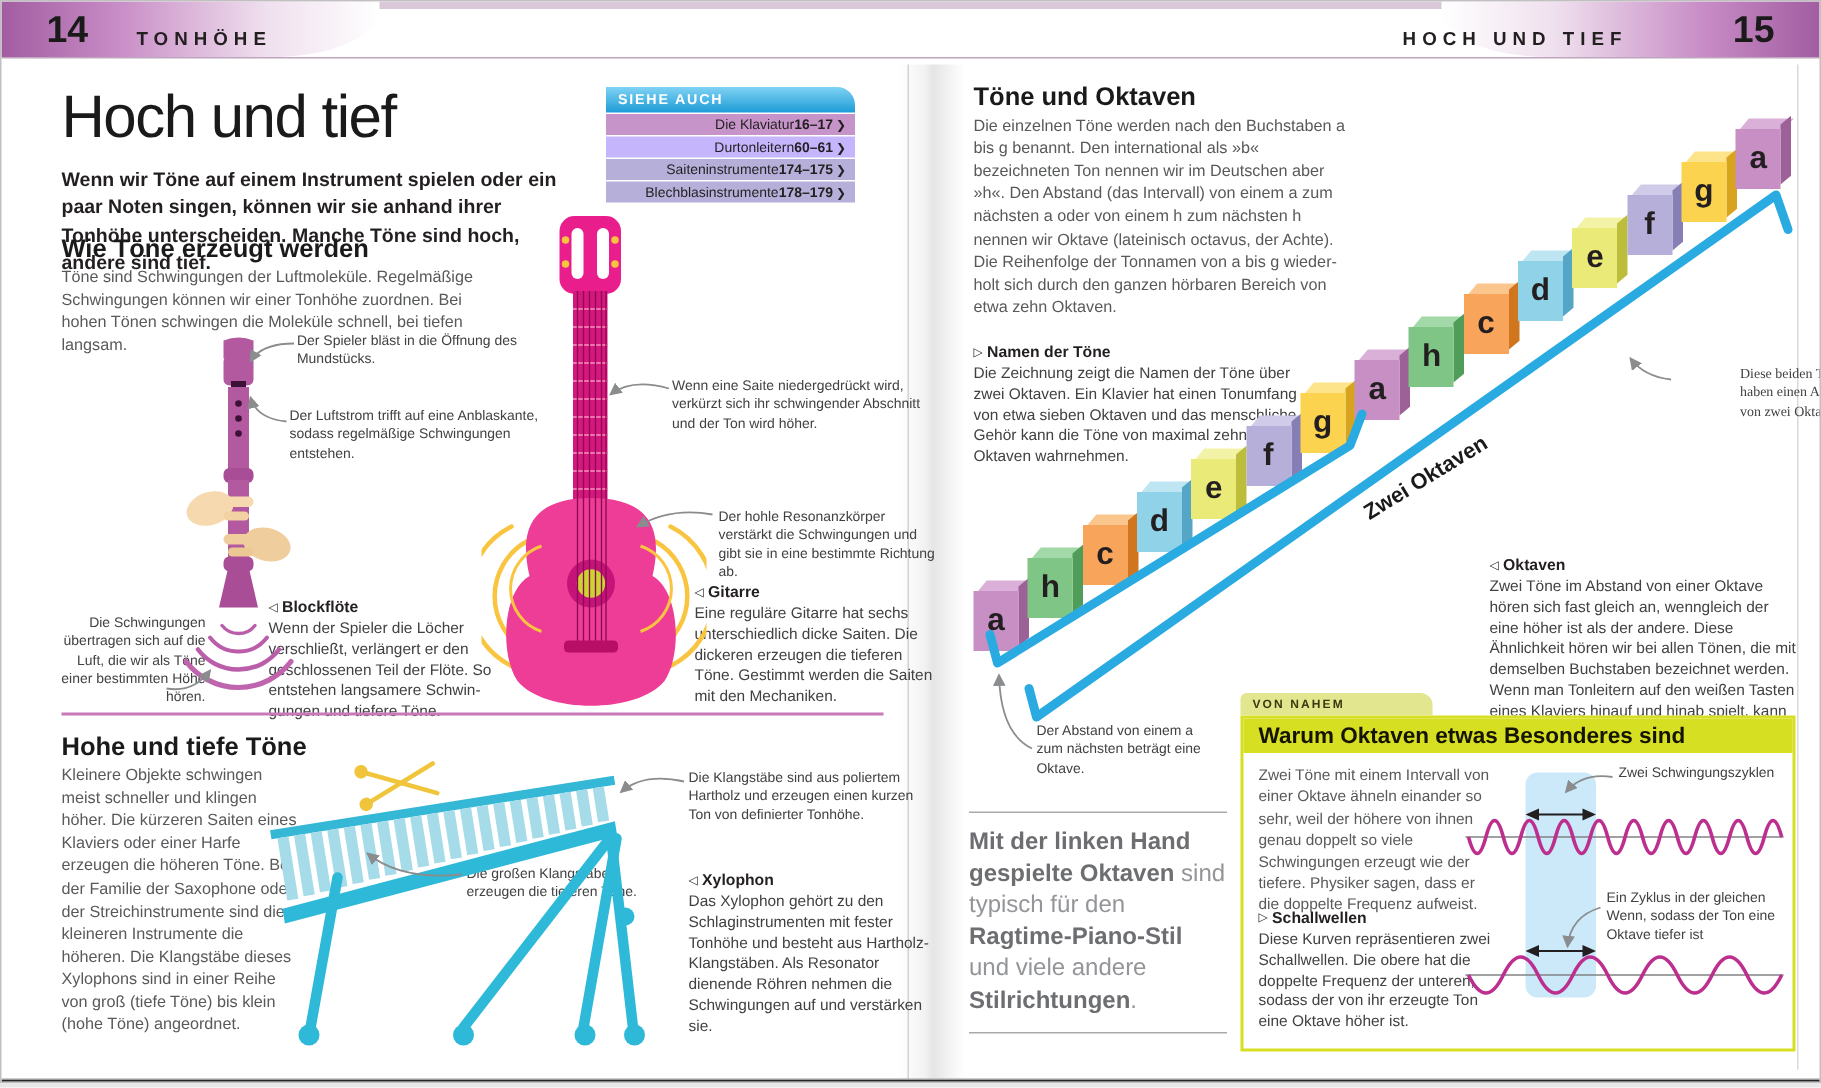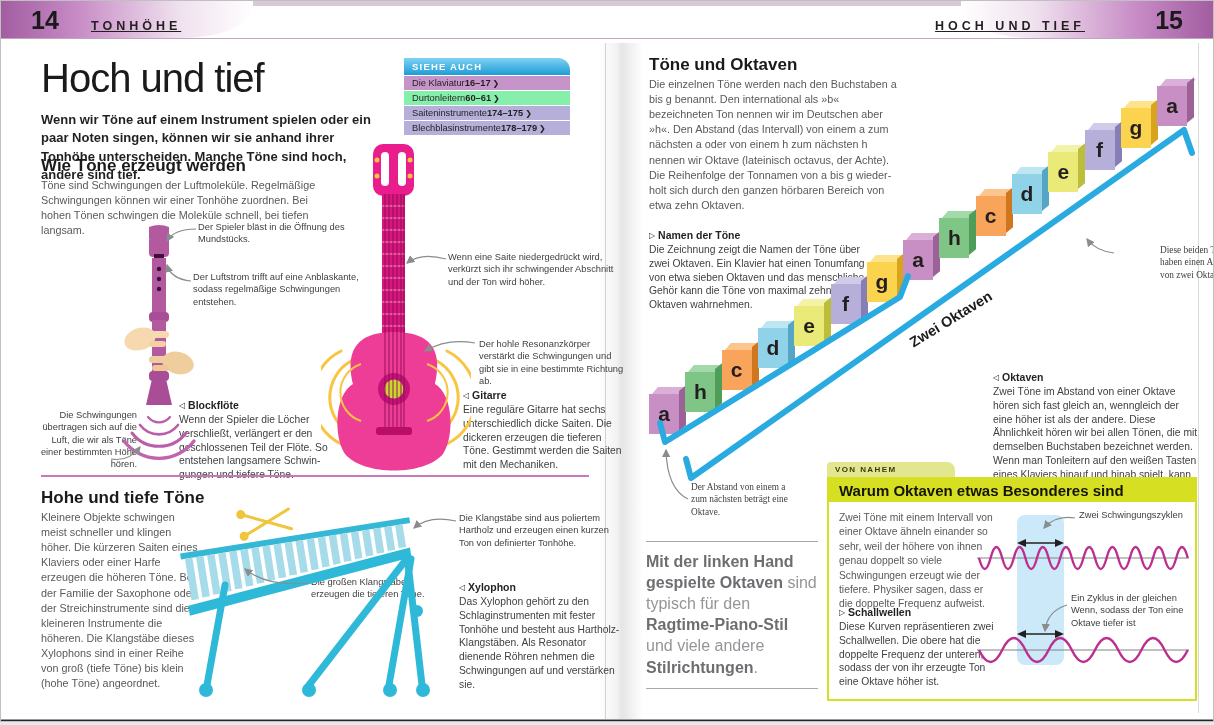--- a/index.html
+++ b/index.html
@@ -9,21 +9,21 @@
   .abs{position:absolute;}
   
   .topstrip{left:0;top:0;width:1214px;height:5px;background:#d9c8d8;}
   .tab-l{left:0;top:0;width:252px;height:37px;
          background:linear-gradient(90deg,#a25da1 0%,#c78bc5 30%,#efe0ee 70%,#fff 100%);
          border-bottom-right-radius:70px 32px;}
   .tab-r{right:0;top:0;width:252px;height:37px;
          background:linear-gradient(270deg,#a25da1 0%,#c78bc5 30%,#efe0ee 70%,#fff 100%);
          border-bottom-left-radius:70px 32px;}
   .pagenum{top:5px;font-size:25px;font-weight:bold;color:#1a1a1a;}
-  .runhead{top:18px;font-size:12.5px;font-weight:bold;letter-spacing:4px;color:#231f20;text-decoration:underline;}
+  .runhead{top:18px;font-size:12.5px;font-weight:bold;letter-spacing:4px;color:#231f20;}
   .hrule{left:0;top:37px;width:1214px;height:1px;background:#bfa6bf;}
   .botbar{left:0;top:719px;width:1214px;height:6px;background:#262626;}
   .botline{left:0;top:718px;width:1214px;height:1px;background:#9a9a9a;}
   .gutter{left:598px;top:42px;width:44px;height:676px;
           background:linear-gradient(90deg,rgba(0,0,0,0) 0%,rgba(0,0,0,.05) 40%,rgba(0,0,0,.10) 52%,rgba(0,0,0,0) 100%);}
   .gutline{left:604px;top:42px;width:1px;height:676px;background:#d2d2d2;}
   .pageedge{left:1197px;top:42px;width:1px;height:670px;background:#dadada;}
   
   .title{font-size:40px;font-weight:400;color:#1a1a1a;letter-spacing:-1px;}
   .intro{font-size:13px;font-weight:bold;color:#231f20;line-height:1.42;}
@@ -33,21 +33,21 @@
   .cap-h{font-size:10.5px;font-weight:bold;color:#231f20;margin-bottom:2px;}
   .cap-h .tri{font-size:8px;vertical-align:1px;}
   .cap-b{font-size:10.3px;color:#414042;line-height:1.34;}
   .r-align{text-align:right;}
   
   .sa{left:403px;top:57px;width:166px;}
   .sa-head{height:17px;background:linear-gradient(180deg,#7fd2f4,#1e9cd7);
            border-top-right-radius:12px;color:#fff;font-size:9.5px;font-weight:bold;
            letter-spacing:1.2px;line-height:17px;padding-left:8px;}
   .sa-row{height:14px;margin-top:1px;font-size:9.3px;line-height:14px;color:#231f20;
-          display:flex;justify-content:flex-start;padding:0 6px 0 8px;}
+          display:flex;justify-content:flex-end;padding:0 6px 0 8px;}
   .sa-row b{font-size:9.3px;}
   .chev{font-weight:bold;font-size:8px;margin-left:2px;}
   
   .divider{left:40px;top:474px;width:548px;height:2px;background:#c879b8;}
   
   .quote{left:645px;top:540px;width:172px;border-top:1px solid #a7a9ac;border-bottom:1px solid #a7a9ac;
          padding:9px 0 10px 0;font-size:16px;line-height:1.32;color:#939598;}
   .quote b{color:#6d6e71;}
   
   .okt-label{font-size:14.5px;font-weight:bold;color:#1a1a1a;transform:rotate(-31.5deg);white-space:nowrap;}
@@ -89,21 +89,21 @@
 
   <div class="abs title" style="left:40px;top:55px;">Hoch und tief</div>
   <div class="abs intro" style="left:40px;top:110px;width:345px;">Wenn wir Töne auf einem Instrument spielen oder ein paar Noten singen, können wir sie anhand ihrer Tonhöhe unterscheiden. Manche Töne sind hoch, andere sind tief.</div>
 
   <div class="abs sa">
     <div class="sa-head">SIEHE AUCH</div>
     <div class="sa-row" style="background: rgb(198, 148, 200);">
       <span>Die Klaviatur</span>
       <span><b>16–17</b><span class="chev">❯</span></span>
     </div>
-    <div class="sa-row" style="background: #86efac;">
+    <div class="sa-row" style="background: #c4b5fd;">
       <span>Durtonleitern</span>
       <span><b>60–61</b><span class="chev">❯</span></span>
     </div>
     <div class="sa-row" style="background: rgb(181, 175, 217);">
       <span>Saiteninstrumente</span>
       <span><b>174–175</b><span class="chev">❯</span></span>
     </div>
     <div class="sa-row" style="background: rgb(181, 175, 217);">
       <span>Blechblasinstrumente</span>
       <span><b>178–179</b><span class="chev">❯</span></span>
@@ -258,21 +258,21 @@
     <div class="cap-h"><span class="tri">▷</span> <span>Namen der Töne</span></div>
     <div class="cap-b">Die Zeichnung zeigt die Namen der Töne über zwei Oktaven. Ein Klavier hat einen Tonumfang von etwa sieben Oktaven und das menschliche Gehör kann die Töne von maximal zehn Oktaven wahrnehmen.</div>
   </div>
 
   <div class="abs" style="left:992px;top:334px;width:208px;margin-top:36px;">
     <div class="cap-h"><span class="tri">◁</span> <span>Oktaven</span></div>
     <div class="cap-b">Zwei Töne im Abstand von einer Oktave hören sich fast gleich an, wenngleich der eine höher ist als der andere. Diese Ähnlichkeit hören wir bei allen Tönen, die mit demselben Buchstaben bezeichnet werden. Wenn man Tonleitern auf den weißen Tasten eines Klaviers hinauf und hinab spielt, kann man die Noten gleichen Namens leicht herausfinden.</div>
   </div>
 
   <div class="abs ann" style="left:1159px;top:243px;width:90px;font-family:Liberation Serif, serif;">Diese beiden Töne haben einen Abstand von zwei Oktaven.</div>
-  <div class="abs ann" style="left:690px;top:480px;width:112px;font-family:Liberation Serif, serif;">Der Abstand von einem a zum nächsten beträgt eine Oktave.</div>
+  <div class="abs ann" style="left:690px;top:480px;width:112px;">Der Abstand von einem a zum nächsten beträgt eine Oktave.</div>
 
   <div class="abs okt-label" style="left:738px;top:340px;">Eine Oktave</div>
   <div class="abs okt-label" style="left:903px;top:310px;">Zwei Oktaven</div>
 
   <div id="stairs">
       <div class="note-block" style="left: 648px; top: 393px;">
         <span class="nb-top" style="background: rgb(219, 176, 216);"></span>
         <span class="nb-side" style="background: rgb(156, 97, 151);"></span>
         <span class="nb-face" style="background: rgb(199, 143, 195);">a</span>
       </div>

